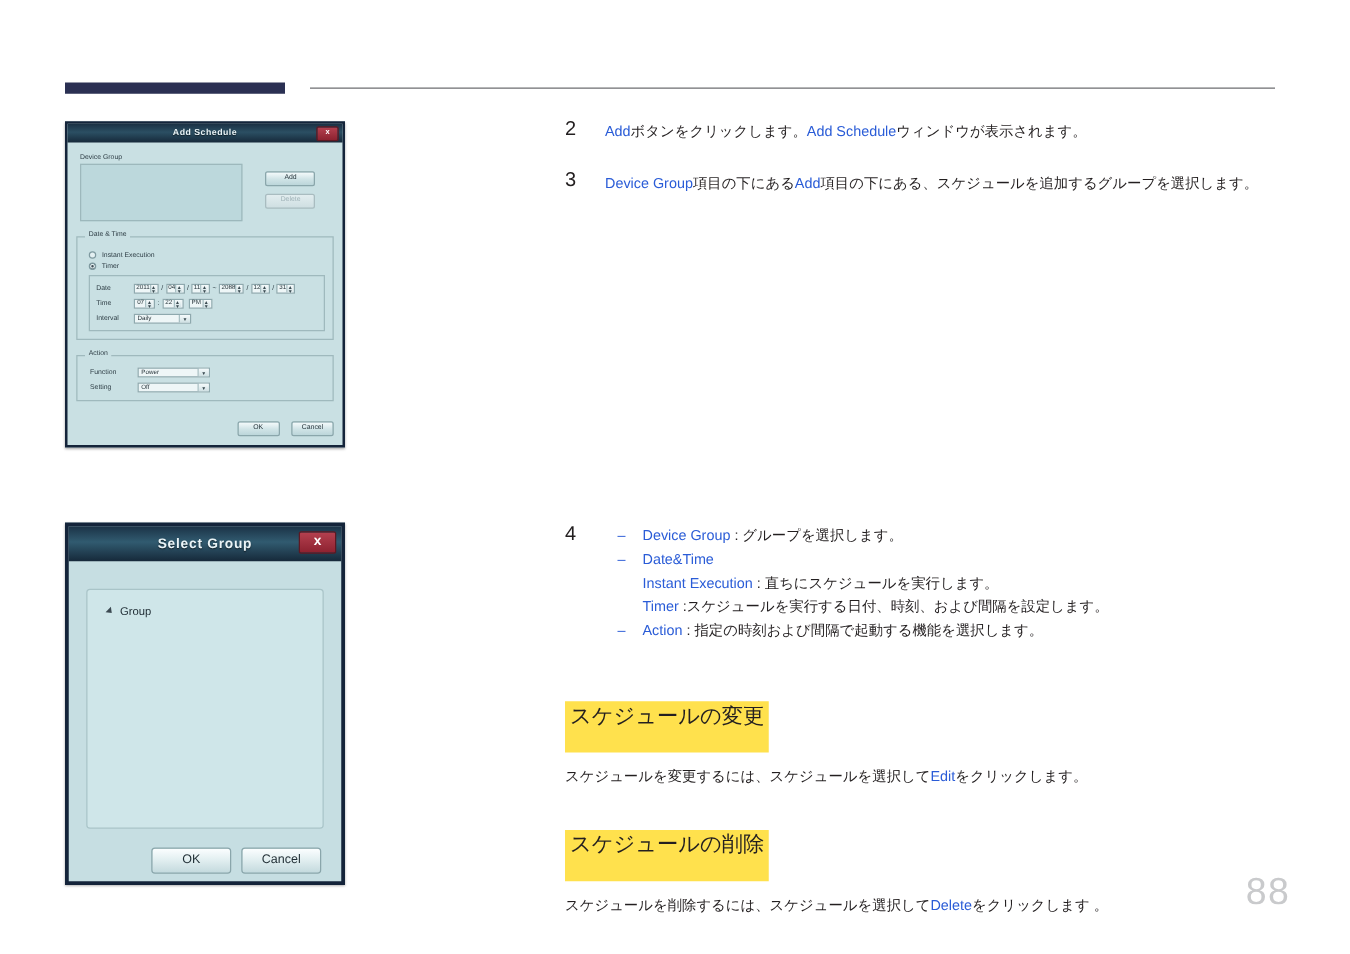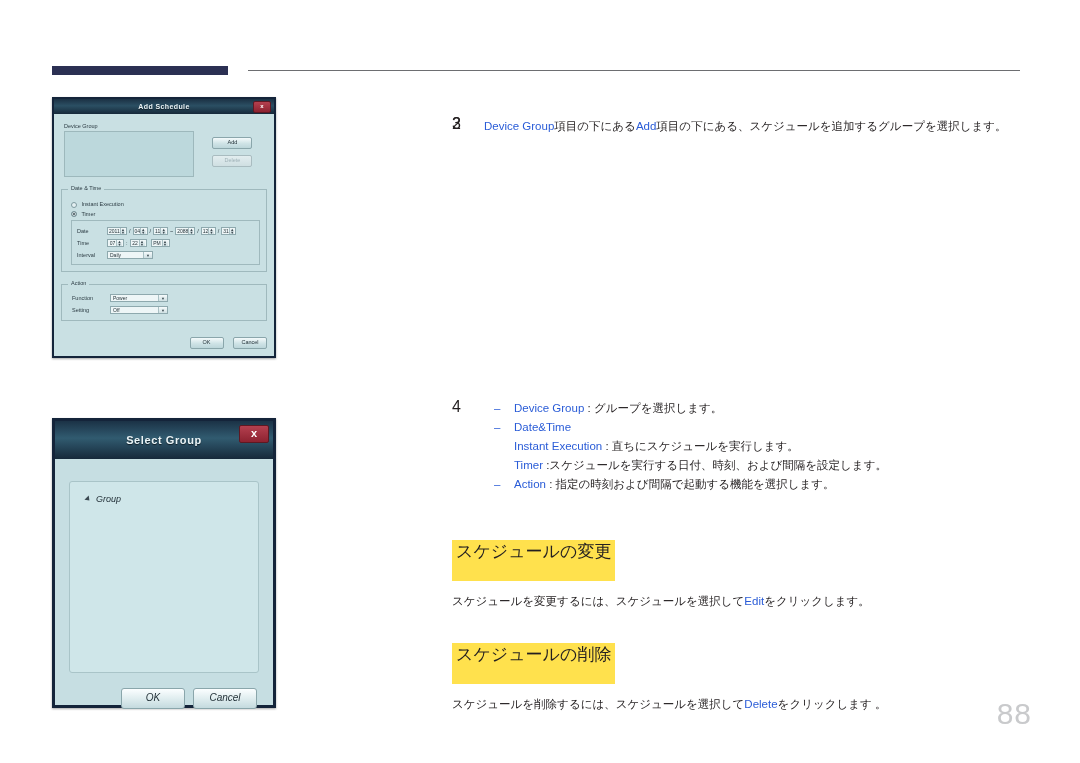--- a/index.html
+++ b/index.html
@@ -132,21 +132,21 @@
   }
   .titlebar {
     position: relative;
     height: 15px;
     background: linear-gradient(180deg,#1b3144 0%, #2b4f63 45%, #16293a 100%);
     display: flex;
     align-items: center;
     justify-content: center;
   }
   .titlebar-2 {
-    height: 38px;
+    height: 28px;
     background: linear-gradient(180deg,#1b3246 0%, #315b70 45%, #16293a 100%);
   }
   .title-text {
     color: #eaf4f7;
     font-size: 7px;
     font-weight: bold;
     letter-spacing: .4px;
     text-shadow: 0 1px 1px rgba(0,0,0,.6);
   }
   .title-text-2 { font-size: 11px; letter-spacing: .6px; }
@@ -301,21 +301,20 @@
     bottom: 7px;
   }
   .footer-btns .btn { margin-left: 5px; width: 32px; }
 
   
   .dlg2-body {
     padding: 8px;
     height: calc(100% - 24px);
     box-sizing: border-box;
     position: relative;
-    font-style: italic;
   }
   .tree-panel {
     position: absolute;
     left: 14px; right: 14px;
     top: 22px; bottom: 46px;
     background: #cfe6e9;
     border: 1px solid #a9c4c8;
     border-radius: 3px;
   }
   .tree-item {
@@ -480,21 +479,21 @@
     </div>
     <div class="dlg2-footer">
       <span class="btn-lg">OK</span>
       <span class="btn-lg">Cancel</span>
     </div>
   </div>
 </div>
 
 <div class="content">
   <div id="steps-host">
-      <div class="step"><span class="step-num">2</span></div>
+      <div class="step"><span class="step-num">2</span><span><span class="blue">Add</span><span>ボタンをクリックします。</span><span class="blue">Add Schedule</span><span>ウィンドウが表示されます。</span></span></div>
       <div class="step" style="margin-bottom: 262px;"><span class="step-num">3</span><span><span class="blue">Device Group</span><span>項目の下にある</span><span class="blue">Add</span><span>項目の下にある、スケジュールを追加するグループを選択します。</span></span></div>
       <div class="step"><span class="step-num">4</span><ul class="sub-list">
           <li><span class="dash">–</span><span class="blue">Device Group</span><span> : グループを選択します。</span></li>
           <li><span class="dash">–</span><span class="blue">Date&amp;Time</span></li>
           <li><span class="blue">Instant Execution</span><span> : 直ちにスケジュールを実行します。</span></li>
           <li><span class="blue">Timer</span><span> :スケジュールを実行する日付、時刻、および間隔を設定します。</span></li>
           <li><span class="dash">–</span><span class="blue">Action</span><span> : 指定の時刻および間隔で起動する機能を選択します。</span></li>
         </ul></div>
     </div>
   <div id="sections-host"><div class="sec-head">スケジュールの変更</div><div class="sec-body"><span>スケジュールを変更するには、スケジュールを選択して</span><span class="blue">Edit</span><span>をクリックします。</span></div><div class="sec-head">スケジュールの削除</div><div class="sec-body"><span>スケジュールを削除するには、スケジュールを選択して</span><span class="blue">Delete</span><span>をクリックします 。</span></div></div>

